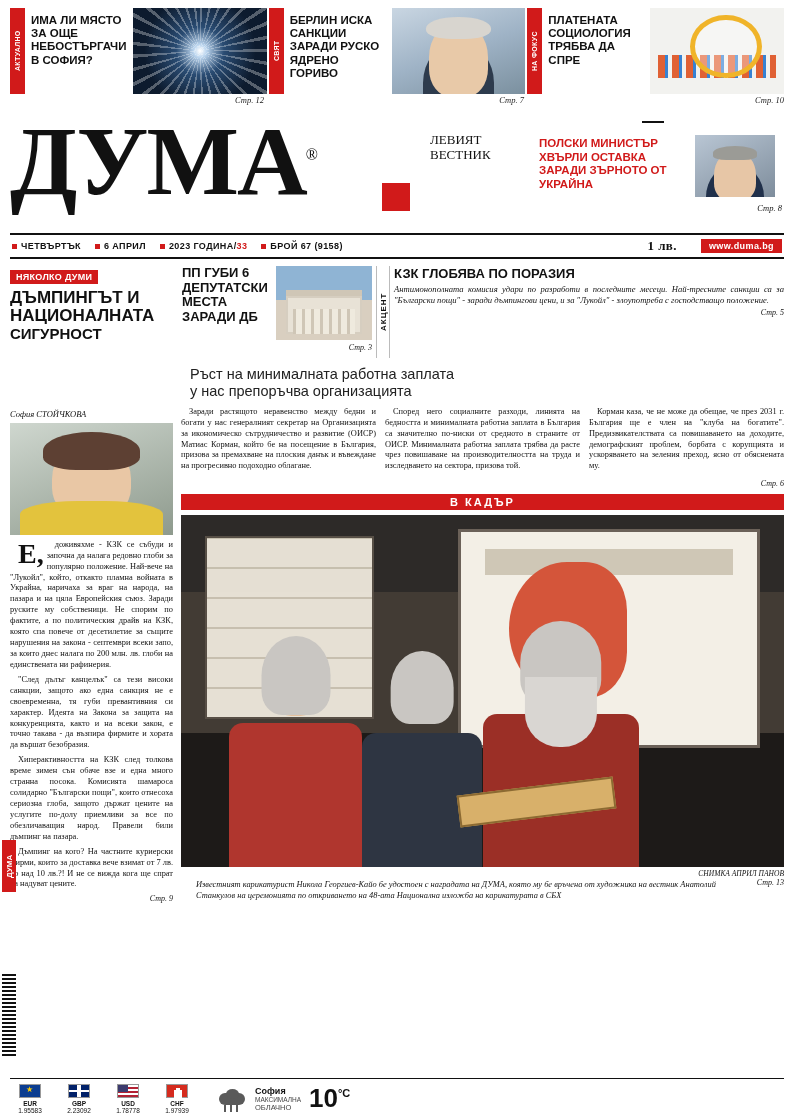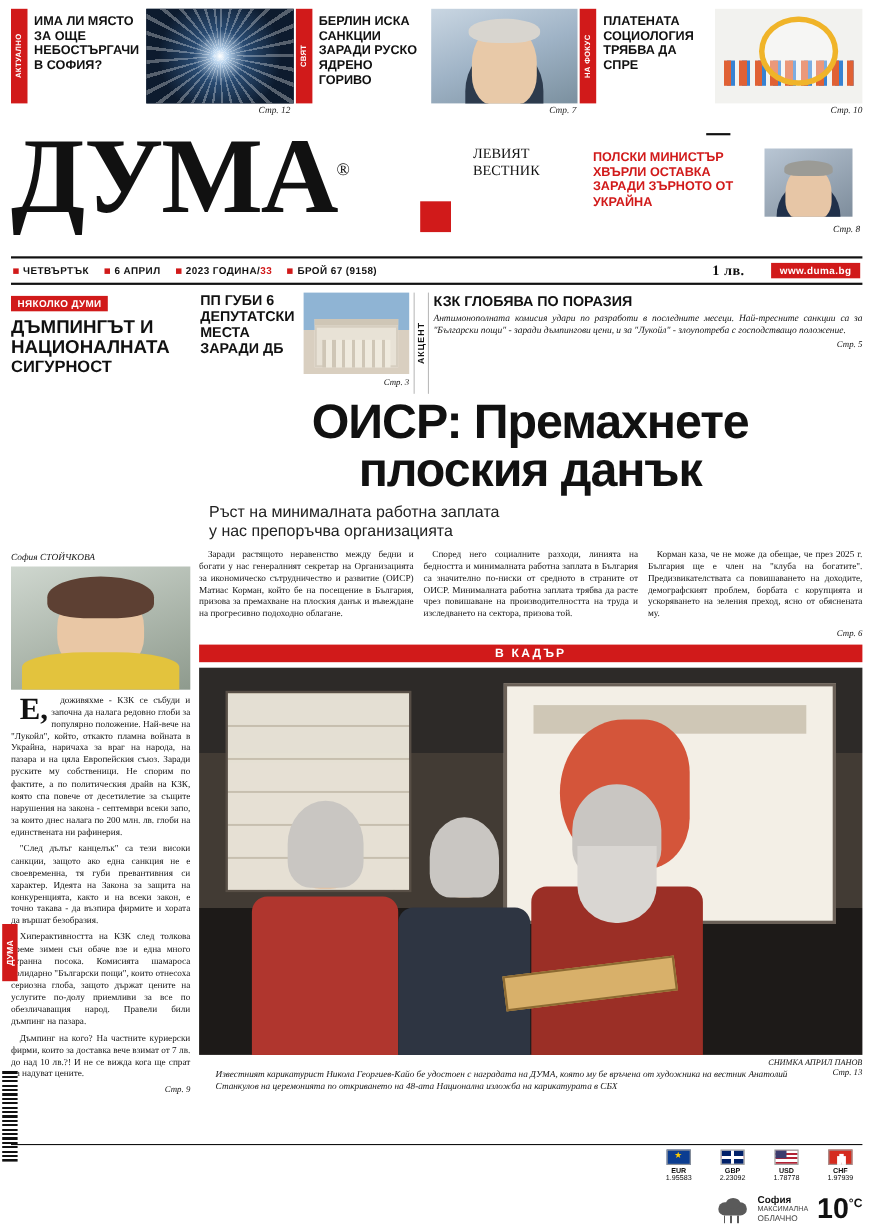--- a/index.html
+++ b/index.html
@@ -258,21 +258,21 @@
   }
   .barcode {
     position: absolute; left: 2px; bottom: 14px; width: 14px; height: 84px;
     background: repeating-linear-gradient(0deg,#111 0 2px, #fff 2px 4px);
   }
 
   
   .bottom {
     position: absolute; left: 10px; right: 10px; bottom: 6px;
     display: flex; align-items: flex-end; gap: 8px;
-    border-top: 1px solid #111; padding-top: 4px; flex-direction: column;
+    border-top: 1px solid #111; padding-top: 4px;
   }
   .rates { display: flex; gap: 9px; font-size: 6.4px; font-family: "Liberation Sans", sans-serif; }
   .rate { text-align: center; width: 40px; }
   .flag { width: 22px; height: 14px; margin: 0 auto 2px auto; border: 1px solid #999; }
   .flag-eur { background: #0b3d91; position: relative; }
   .flag-eur:after { content:"★"; color:#ffcc00; font-size:8px; position:absolute; left:6px; top:0px; }
   .flag-gbp { background: linear-gradient(#012169,#012169); position: relative; }
   .flag-gbp:after{ content:""; position:absolute; inset:0;
      background: linear-gradient(90deg, transparent 42%, #fff 42% 58%, transparent 58%),
                  linear-gradient(0deg, transparent 38%, #fff 38% 62%, transparent 62%),
@@ -375,24 +375,20 @@
     <div class="akcent-tag">АКЦЕНТ</div>
 
     <div class="s2-col4">
       <h3>КЗК ГЛОБЯВА ПО ПОРАЗИЯ</h3>
       <p>Антимонополната комисия удари по разработи в последните месеци. Най-тресните санкции са за "Български пощи" - заради дъмпингови цени, и за "Лукойл" - злоупотреба с господстващо положение.</p>
       <div class="pgnote">Стр. 5</div>
     </div>
 
   </div>
 
-  <div class="main-head">
-    <div>ОИСР: Премахнете</div>
-    <div>плоския данък</div>
-  </div>
   <div class="main-sub">
     <div>Ръст на минималната работна заплата</div>
     <div>у нас препоръчва организацията</div>
   </div>
 
   <div class="content">
 
     <div class="col-left">
       <div class="lead-author">София СТОЙЧКОВА</div>
       <div class="portrait">
@@ -405,21 +401,21 @@
         <p>Дъмпинг на кого? На частните куриерски фирми, които за доставка вече взимат от 7 лв. до над 10 лв.?! И не се вижда кога ще спрат да надуват цените.</p>
       </div>
       <div class="pgnote">Стр. 9</div>
     </div>
 
     <div class="col-rest">
 
       <div class="cols3">
         <p>Заради растящото неравенство между бедни и богати у нас генералният секретар на Организацията за икономическо сътрудничество и развитие (ОИСР) Матиас Корман, който бе на посещение в България, призова за премахване на плоския данък и въвеждане на прогресивно подоходно облагане.</p>
         <p>Според него социалните разходи, линията на бедността и минималната работна заплата в България са значително по-ниски от средното в страните от ОИСР. Минималната работна заплата трябва да расте чрез повишаване на производителността на труда и изследването на сектора, призова той.</p>
-        <p>Корман каза, че не може да обещае, че през 2025 г. България ще е член на "клуба на богатите". Предизвикателствата са повишаването на доходите, демографският проблем, борбата с корупцията и ускоряването на зеления преход, ясно от обяснената му.</p>
+        <p>Корман каза, че не може да обещае, че през 2031 г. България ще е член на "клуба на богатите". Предизвикателствата са повишаването на доходите, демографският проблем, борбата с корупцията и ускоряването на зеления преход, ясно от обяснената му.</p>
       </div>
       <div class="pgnote">Стр. 6</div>
 
       <div class="kadar-bar">В КАДЪР</div>
 
       <div class="photo">
         <div class="wallart"></div>
         <div class="banner"></div>
         <div class="p1">
           <div class="torso"></div>

